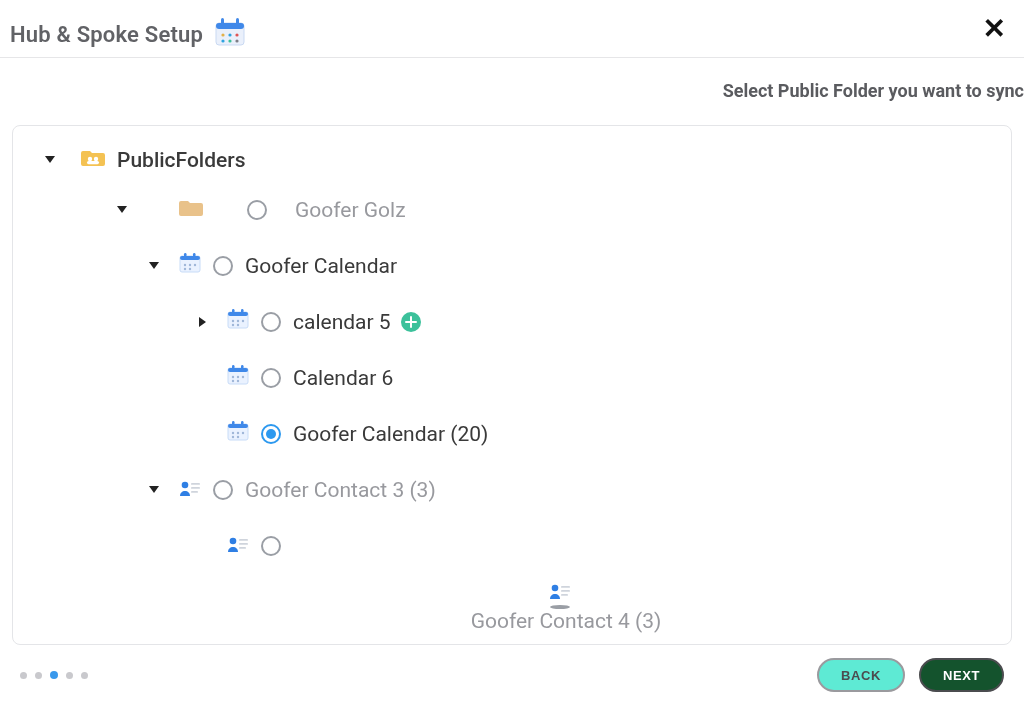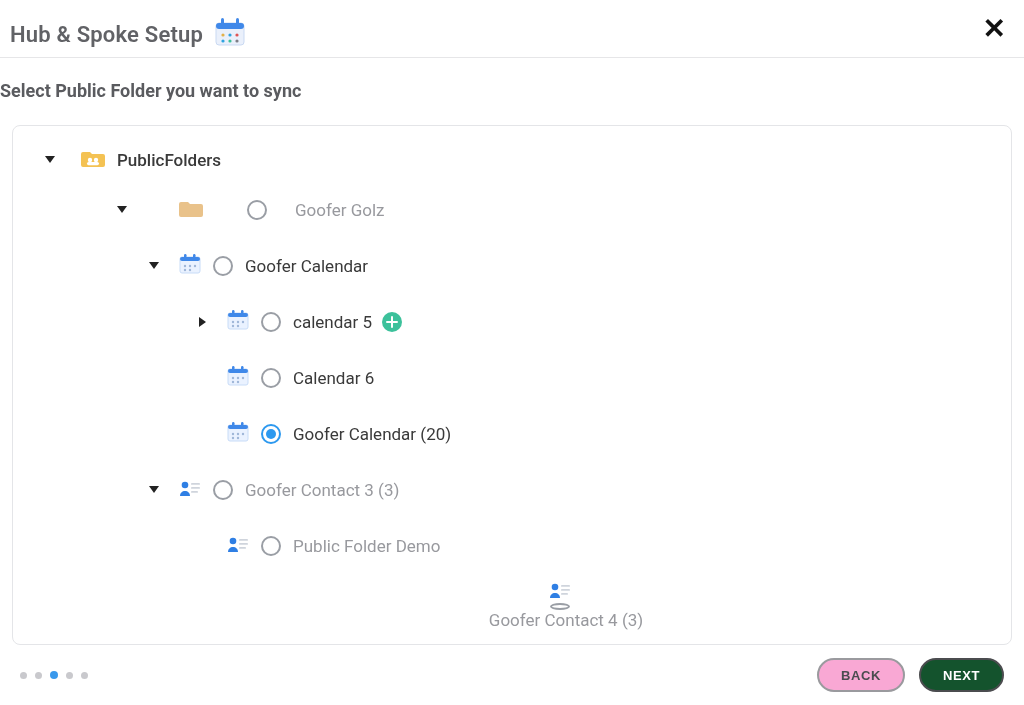--- a/index.html
+++ b/index.html
@@ -6,26 +6,26 @@
   html, body { width: 1024px; height: 705px; font-family: -apple-system, BlinkMacSystemFont, "Segoe UI", Roboto, "Helvetica Neue", Arial, sans-serif; background: #fff; color: #222; }
   .page { width: 1024px; height: 705px; display: flex; flex-direction: column; background: #fff; }
 
   
   .header { height: 58px; display: flex; align-items: center; justify-content: space-between; padding: 0 10px; border-bottom: 1px solid #e6e6e8; }
   .header-left { display: flex; align-items: center; gap: 10px; margin-top: 12px; }
   .header-title { font-size: 22px; font-weight: 600; color: #616266; letter-spacing: .2px; }
   .close-x { font-size: 28px; font-weight: 800; color: #111; cursor: pointer; padding: 4px 8px; }
 
   
-  .subtitle-wrap { text-align: left; padding: 22px 0 24px; }
+  .subtitle-wrap { text-align: right; padding: 22px 0 24px; }
   .subtitle { font-size: 18px; font-weight: 700; color: #5a5b5f; }
 
   
   .panel { margin: 0 12px; border: 1px solid #e4e5e8; border-radius: 8px; height: 522px; padding: 12px 24px 12px 12px; overflow: hidden; }
-  .tree { font-size: 17px; color: #3a3a3a; }
+  .tree { font-size: 21px; color: #3a3a3a; }
   .row { display: flex; align-items: center; height: 56px; }
   .toggle { width: 18px; display: inline-flex; justify-content: center; }
   .tri { display: inline-block; width: 0; height: 0; }
   .tri.down { border-left: 5px solid transparent; border-right: 5px solid transparent; border-top: 7px solid #222; }
   .tri.right { border-top: 5px solid transparent; border-bottom: 5px solid transparent; border-left: 7px solid #222; }
   .gap12 { width: 12px; display: inline-block; }
   .gap16 { width: 16px; display: inline-block; }
   .gap22 { width: 22px; display: inline-block; }
 
   .radio { width: 20px; height: 20px; border: 2px solid #9a9ea5; border-radius: 50%; display: inline-flex; align-items: center; justify-content: center; background: #fff; cursor: pointer; }
@@ -41,21 +41,21 @@
   
   .icon { display: inline-block; }
 
   
   .footer { height: 60px; display: flex; align-items: center; justify-content: space-between; padding: 0 20px; }
   .dots { display: flex; align-items: center; gap: 8px; }
   .step-dot { width: 7px; height: 7px; border-radius: 50%; background: #c9c9cd; }
   .step-dot.active { width: 8px; height: 8px; background: #3a99ec; }
   .buttons { display: flex; gap: 14px; }
   .btn { height: 34px; padding: 0 22px; border-radius: 18px; font-size: 13px; font-weight: 800; letter-spacing: .6px; cursor: pointer; display: inline-flex; align-items: center; }
-  .btn-back { background: #f9a8d4; color: #4b4c4f; border: 2px solid #9a9a9e; }
+  .btn-back { background: #5eead4; color: #4b4c4f; border: 2px solid #9a9a9e; }
   .btn-next { background: #14532d; color: #fff; border: 2px solid #4b4c4f; }
 
 </style>
 </head>
 <body>
 
 <div class="page">
 
   <div class="header">
     <div class="header-left">
@@ -263,21 +263,20 @@
             <path d="M1 17c0-3 2.2-5 5-5s5 2 5 5" fill="#2f7fe4"></path>
             <rect x="12" y="4" width="9" height="1.8" rx="0.9" fill="#cfd4dc"></rect>
             <rect x="12" y="8" width="9" height="1.8" rx="0.9" fill="#cfd4dc"></rect>
             <rect x="12" y="12" width="7" height="1.8" rx="0.9" fill="#cfd4dc"></rect>
           </svg>
         </span>
         <span class="gap12"></span>
         <span class="radio">
             <span class="dot"></span>
           </span>
-        <span class="label muted">Public Folder Demo</span>
       </div>
 
       <div class="row" style="padding-left:108px;flex-direction:column;">
         <span class="gap12"></span>
         <span class="toggle" style="visibility:hidden">
             <span class="tri down"></span>
           </span>
         <span class="gap16"></span>
         <span class="icon">
           <svg width="22" height="18" viewBox="0 0 22 18">

